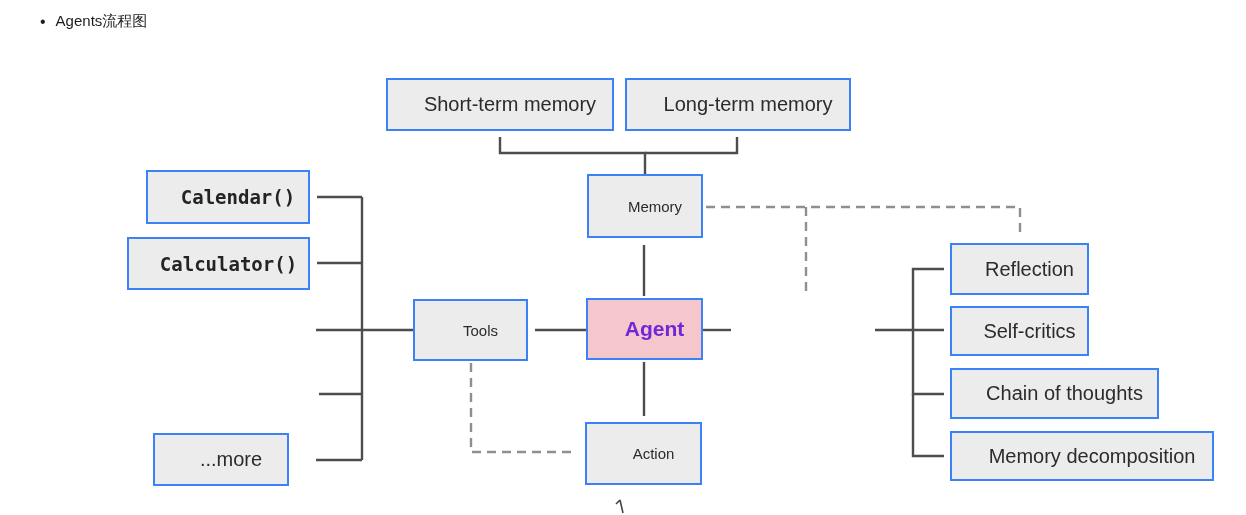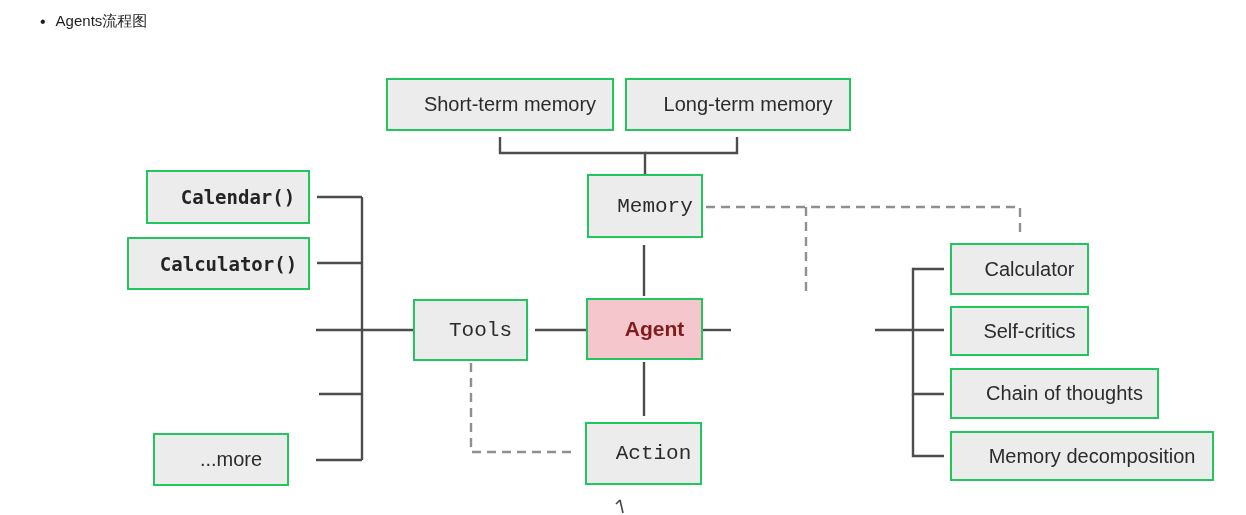--- a/index.html
+++ b/index.html
@@ -13,38 +13,38 @@
   .title-line{
     position:absolute;left:40px;top:12px;
     display:flex;align-items:center;gap:10px;
     color:#1d1d1f;font-size:15px;
   }
   .title-line .bullet{font-size:16px;line-height:1;}
   .node{
     position:absolute;
     box-sizing:border-box;
     background:#ececec;
-    border:2px solid #22c55e;
+    border:2px solid #3b82f6;
     display:flex;align-items:center;justify-content:center;
     color:#2b2b2b;
     font-size:20px;
     white-space:nowrap;
     padding-left:20px;
   }
-  .node.big{font-size:21px;font-family:Liberation Mono, monospace;}
+  .node.big{font-size:15px;}
   .node.mono{
     font-family:"DejaVu Sans Mono","Liberation Mono",monospace;
     font-weight:bold;
     font-size:19px;
     color:#242424;
   }
   .node.agent{
     background:#f5c6cb;
     font-weight:bold;
-    color:#7f1d1d;
+    color:#6d28d9;
     font-size:21px;
   }
   .connector-layer{
     position:absolute;left:0;top:0;width:1246px;height:515px;
     pointer-events:none;
   }
   .connector-layer path{fill:none;}
   .solid{stroke:#4d4d4d;stroke-width:2.4;}
   .dashed{stroke:#8f8f8f;stroke-width:2.4;stroke-dasharray:9 6;}
   .artifact{stroke:#444;stroke-width:1.6;}
@@ -105,18 +105,18 @@
 
   <div class="node big" style="left:587px;top:174px;width:116px;height:64px">Memory</div>
   <div class="node big" style="left:413px;top:299px;width:115px;height:62px">Tools</div>
   <div class="node agent" style="left:586px;top:298px;width:117px;height:62px">Agent</div>
   <div class="node big" style="left:585px;top:422px;width:117px;height:63px">Action</div>
 
   <div class="node mono" style="left:146px;top:170px;width:164px;height:54px">Calendar()</div>
   <div class="node mono" style="left:127px;top:237px;width:183px;height:53px">Calculator()</div>
   <div class="node" style="left:153px;top:433px;width:136px;height:53px">...more</div>
 
-  <div class="node" style="left:950px;top:243px;width:139px;height:52px">Calculator</div>
+  <div class="node" style="left:950px;top:243px;width:139px;height:52px">Reflection</div>
   <div class="node" style="left:950px;top:306px;width:139px;height:50px">Self-critics</div>
   <div class="node" style="left:950px;top:368px;width:209px;height:51px">Chain of thoughts</div>
   <div class="node" style="left:950px;top:431px;width:264px;height:50px">Memory decomposition</div>
 
 </div>
 
 </body></html>

